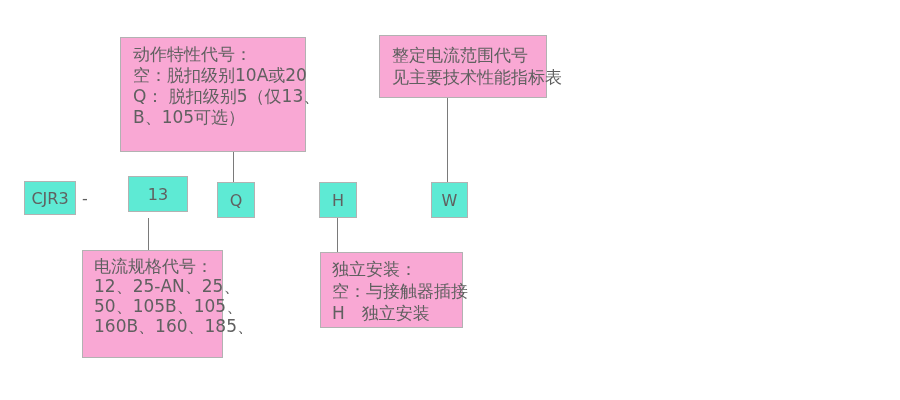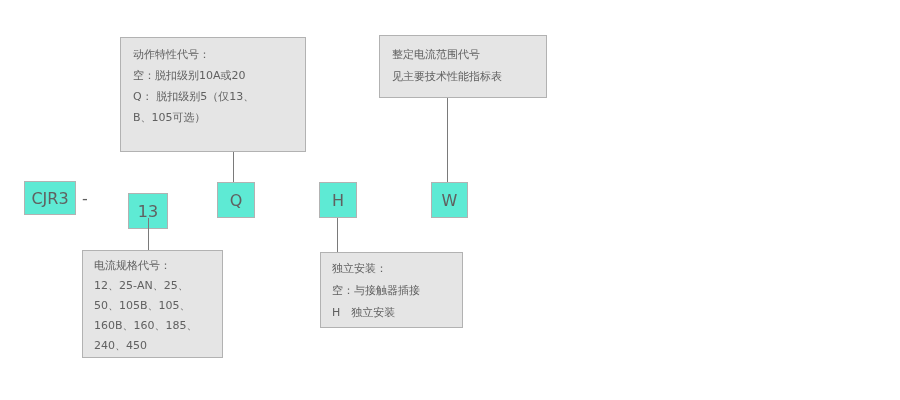--- a/index.html
+++ b/index.html
@@ -11,23 +11,23 @@
     width: 900px;
     height: 400px;
     position: relative;
     font-family: "DejaVu Sans", "Liberation Sans", sans-serif;
     color: #606060;
     overflow: hidden;
   }
   .callout {
     position: absolute;
     border: 1px solid #b2b2b2;
-    background: #e5e5e5;
+    background: #f9a8d4;
     box-sizing: border-box;
-    font-size: 11px;
+    font-size: 17px;
   }
   .callout .ln {
     white-space: nowrap;
   }
   .code-box {
     position: absolute;
     border: 1px solid #b2b2b2;
     background: #5eead4;
     box-sizing: border-box;
     display: flex;
@@ -60,34 +60,33 @@
 
 <div class="callout" style="left:379px; top:35px; width:168px; height:63px; padding:8px 12px; line-height:22px;">
   <div class="ln">整定电流范围代号</div>
   <div class="ln">见主要技术性能指标表</div>
 </div>
 
 <div class="code-box" style="left:24px; top:181px; width:52px; height:34px;">CJR3</div>
 
 <div class="sep" style="left:78px; top:181px; width:14px; height:34px;">-</div>
 
-<div class="code-box" style="left:128px; top:193px; width:40px; height:36px;">13</div>
+<div class="code-box" style="left:128px; top:176px; width:60px; height:36px;">13</div>
 
 <div class="code-box" style="left:217px; top:182px; width:38px; height:36px;">Q</div>
 
 <div class="code-box" style="left:319px; top:182px; width:38px; height:36px;">H</div>
 
 <div class="code-box" style="left:431px; top:182px; width:37px; height:36px;">W</div>
 
 <div class="callout" style="left:82px; top:250px; width:141px; height:108px; padding:5px 11px; line-height:20px;">
   <div class="ln">电流规格代号：</div>
   <div class="ln">12、25-AN、25、</div>
   <div class="ln">50、105B、105、</div>
   <div class="ln">160B、160、185、</div>
-  <div class="ln">240、450</div>
 </div>
 
 <div class="callout" style="left:320px; top:252px; width:143px; height:76px; padding:5px 11px; line-height:22px;">
   <div class="ln">独立安装：</div>
   <div class="ln">空：与接触器插接</div>
   <div class="ln">H　独立安装</div>
 </div>
 
 <div class="vline" style="left:233px; top:152px; height:30px;"></div>
 <div class="vline" style="left:447px; top:98px; height:84px;"></div>

